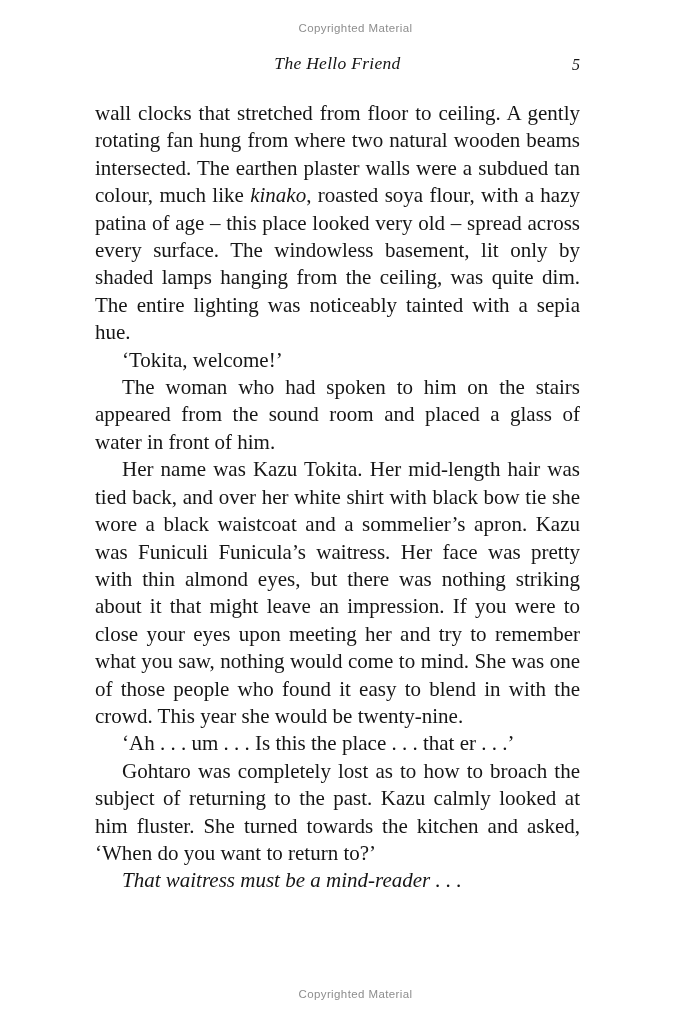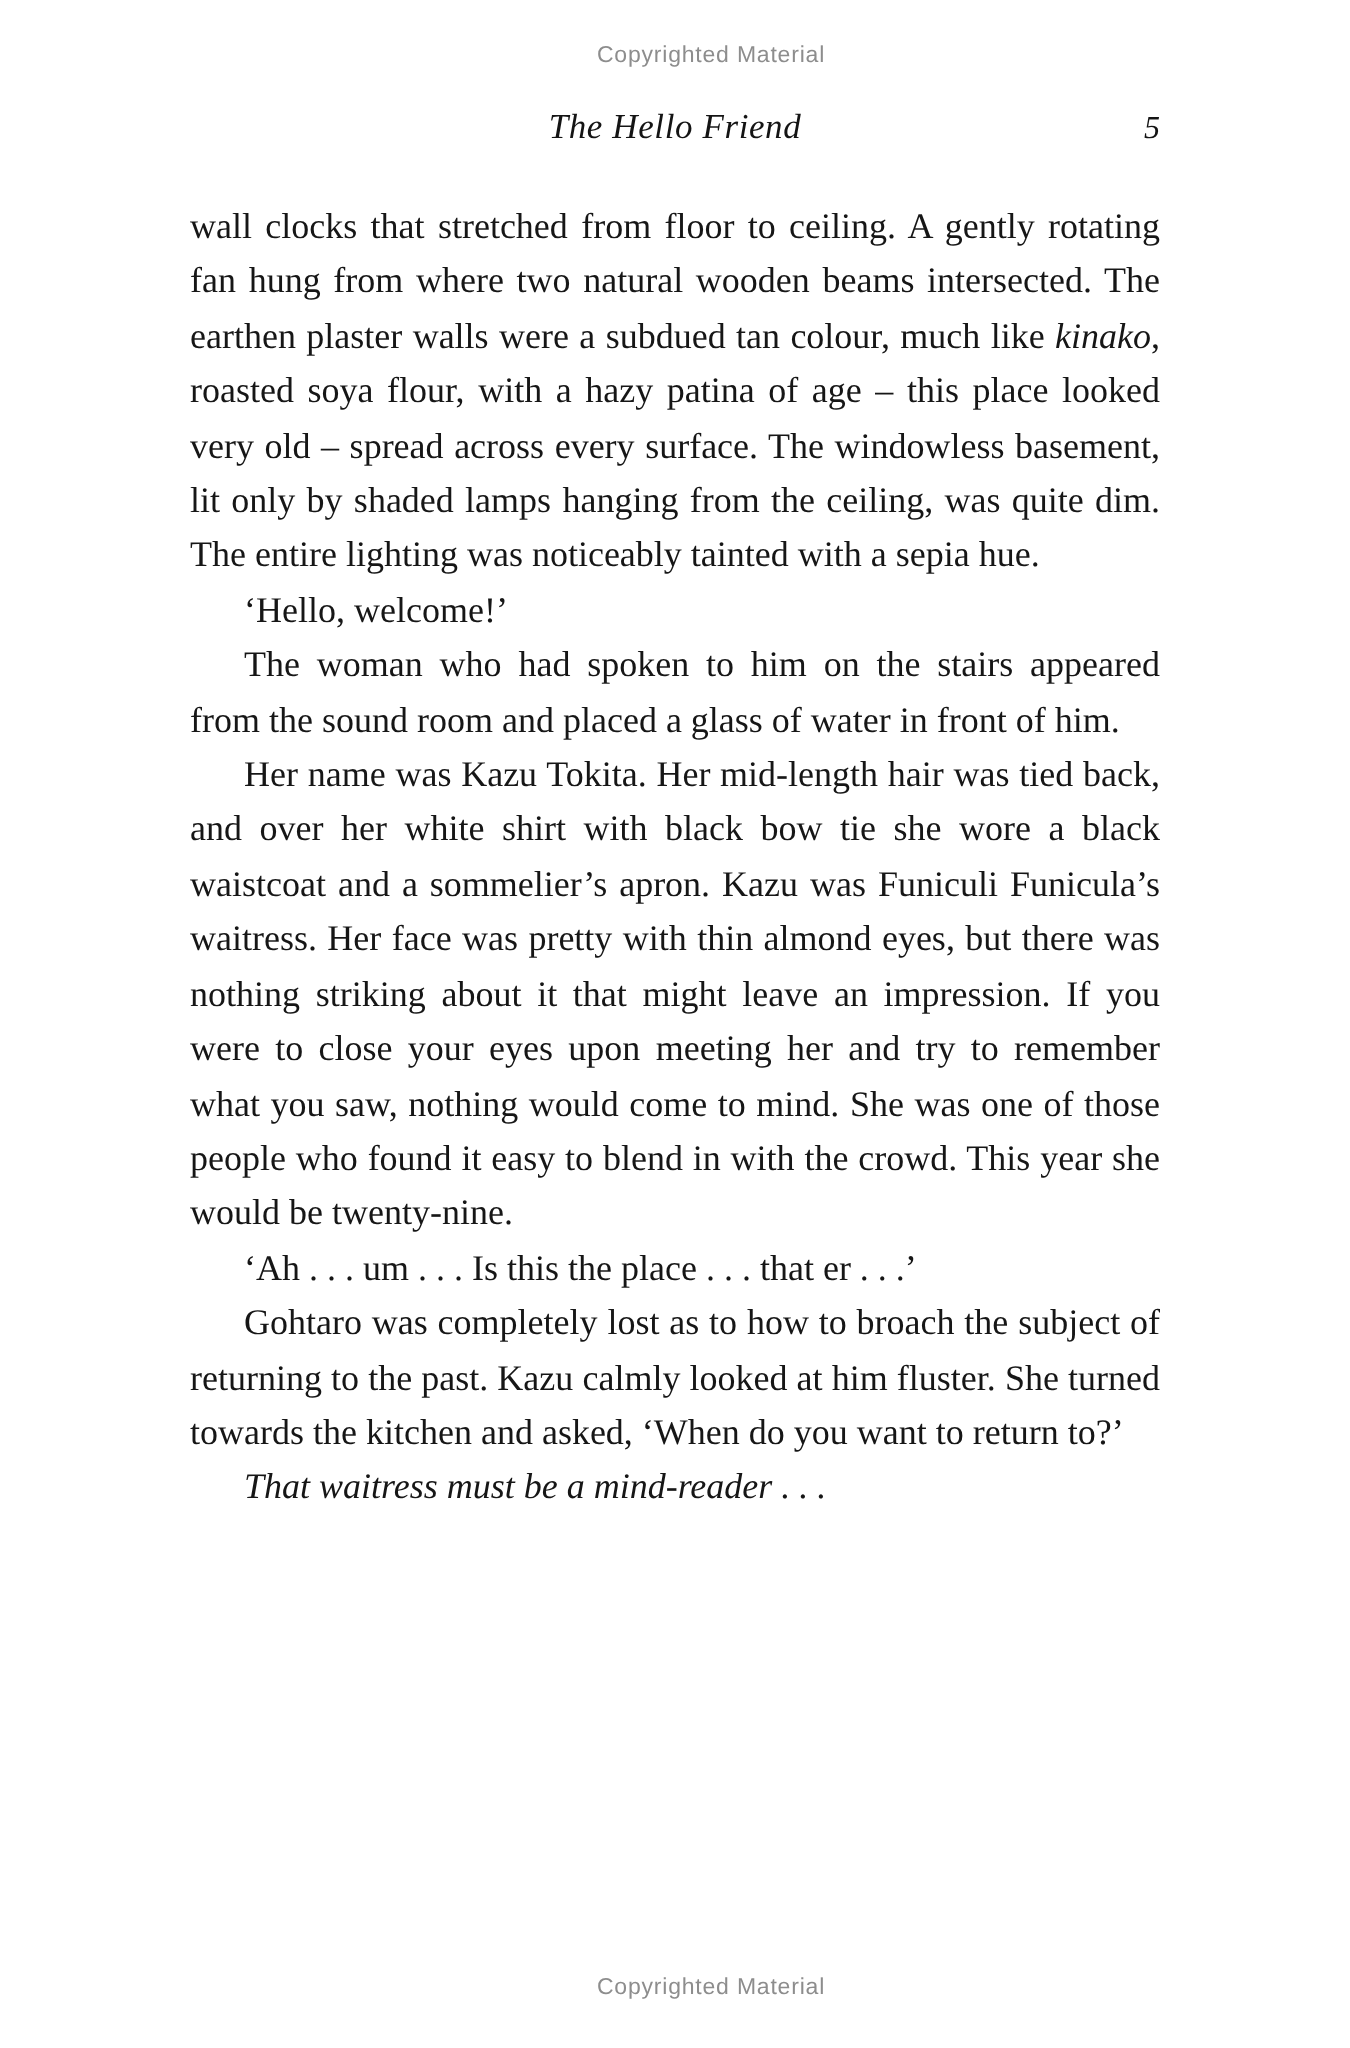--- a/index.html
+++ b/index.html
@@ -51,21 +51,21 @@
     position: absolute;
     right: 0;
     top: 2px;
     font-style: italic;
     font-size: 16px;
     color: #141414;
   }
   .body-text {
     margin: 26px 95px 0 95px;
     text-align: justify;
-    font-size: 18px;
+    font-size: 21px;
     line-height: 27.4px;
     color: #161616;
     hyphens: auto;
     -webkit-hyphens: auto;
   }
   .body-text p {
     margin: 0;
     padding: 0;
   }
   .body-text p.indent {
@@ -85,21 +85,21 @@
 
   <div class="watermark top">Copyrighted Material</div>
 
   <div class="page-header">
     <span class="book-title">The Hello Friend</span>
     <span class="page-number">5</span>
   </div>
 
   <div class="body-text">
       <p class=""><span>wall clocks that stretched from floor to ceiling. A gently rotating fan hung from where two natural wooden beams intersected. The earthen plaster walls were a subdued tan colour, much like </span><span class="it">kinako</span><span>, roasted soya flour, with a hazy patina of age – this place looked very old – spread across every surface. The windowless basement, lit only by shaded lamps hanging from the ceiling, was quite dim. The entire lighting was noticeably tainted with a sepia hue.</span></p>
-      <p class="indent"><span>‘Hello, welcome!’</span></p>
+      <p class="indent"><span>‘Tokita, welcome!’</span></p>
       <p class="indent"><span>The woman who had spoken to him on the stairs appeared from the sound room and placed a glass of water in front of him.</span></p>
       <p class="indent"><span>Her name was Kazu Tokita. Her mid-length hair was tied back, and over her white shirt with black bow tie she wore a black waistcoat and a sommelier’s apron. Kazu was Funiculi Funicula’s waitress. Her face was pretty with thin almond eyes, but there was nothing striking about it that might leave an impression. If you were to close your eyes upon meeting her and try to remember what you saw, nothing would come to mind. She was one of those people who found it easy to blend in with the crowd. This year she would be twenty-nine.</span></p>
       <p class="indent"><span>‘Ah . . . um . . . Is this the place . . . that er . . .’</span></p>
       <p class="indent"><span>Gohtaro was completely lost as to how to broach the subject of returning to the past. Kazu calmly looked at him fluster. She turned towards the kitchen and asked, ‘When do you want to return to?’</span></p>
       <p class="indent italic"><span>That waitress must be a mind-reader . . .</span></p>
     </div>
 
   <div class="watermark bottom">Copyrighted Material</div>
 
 </div>

